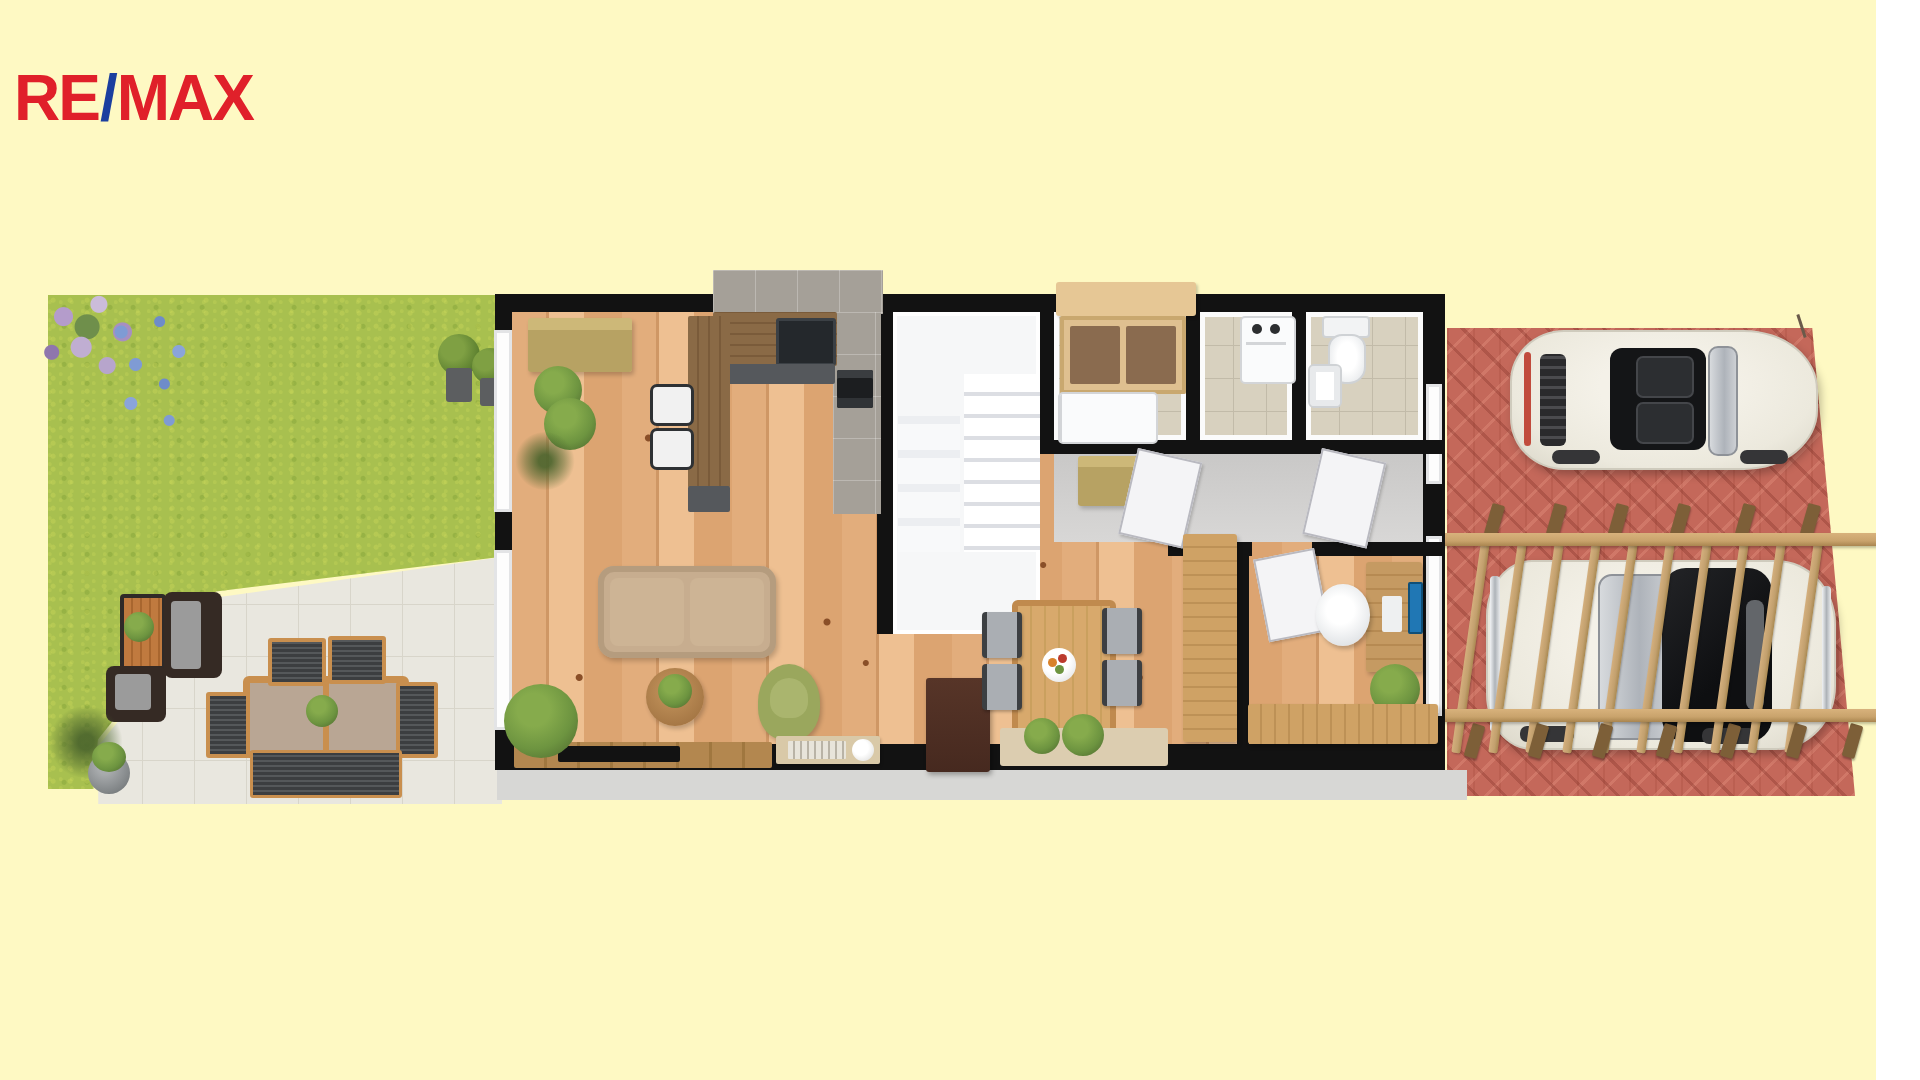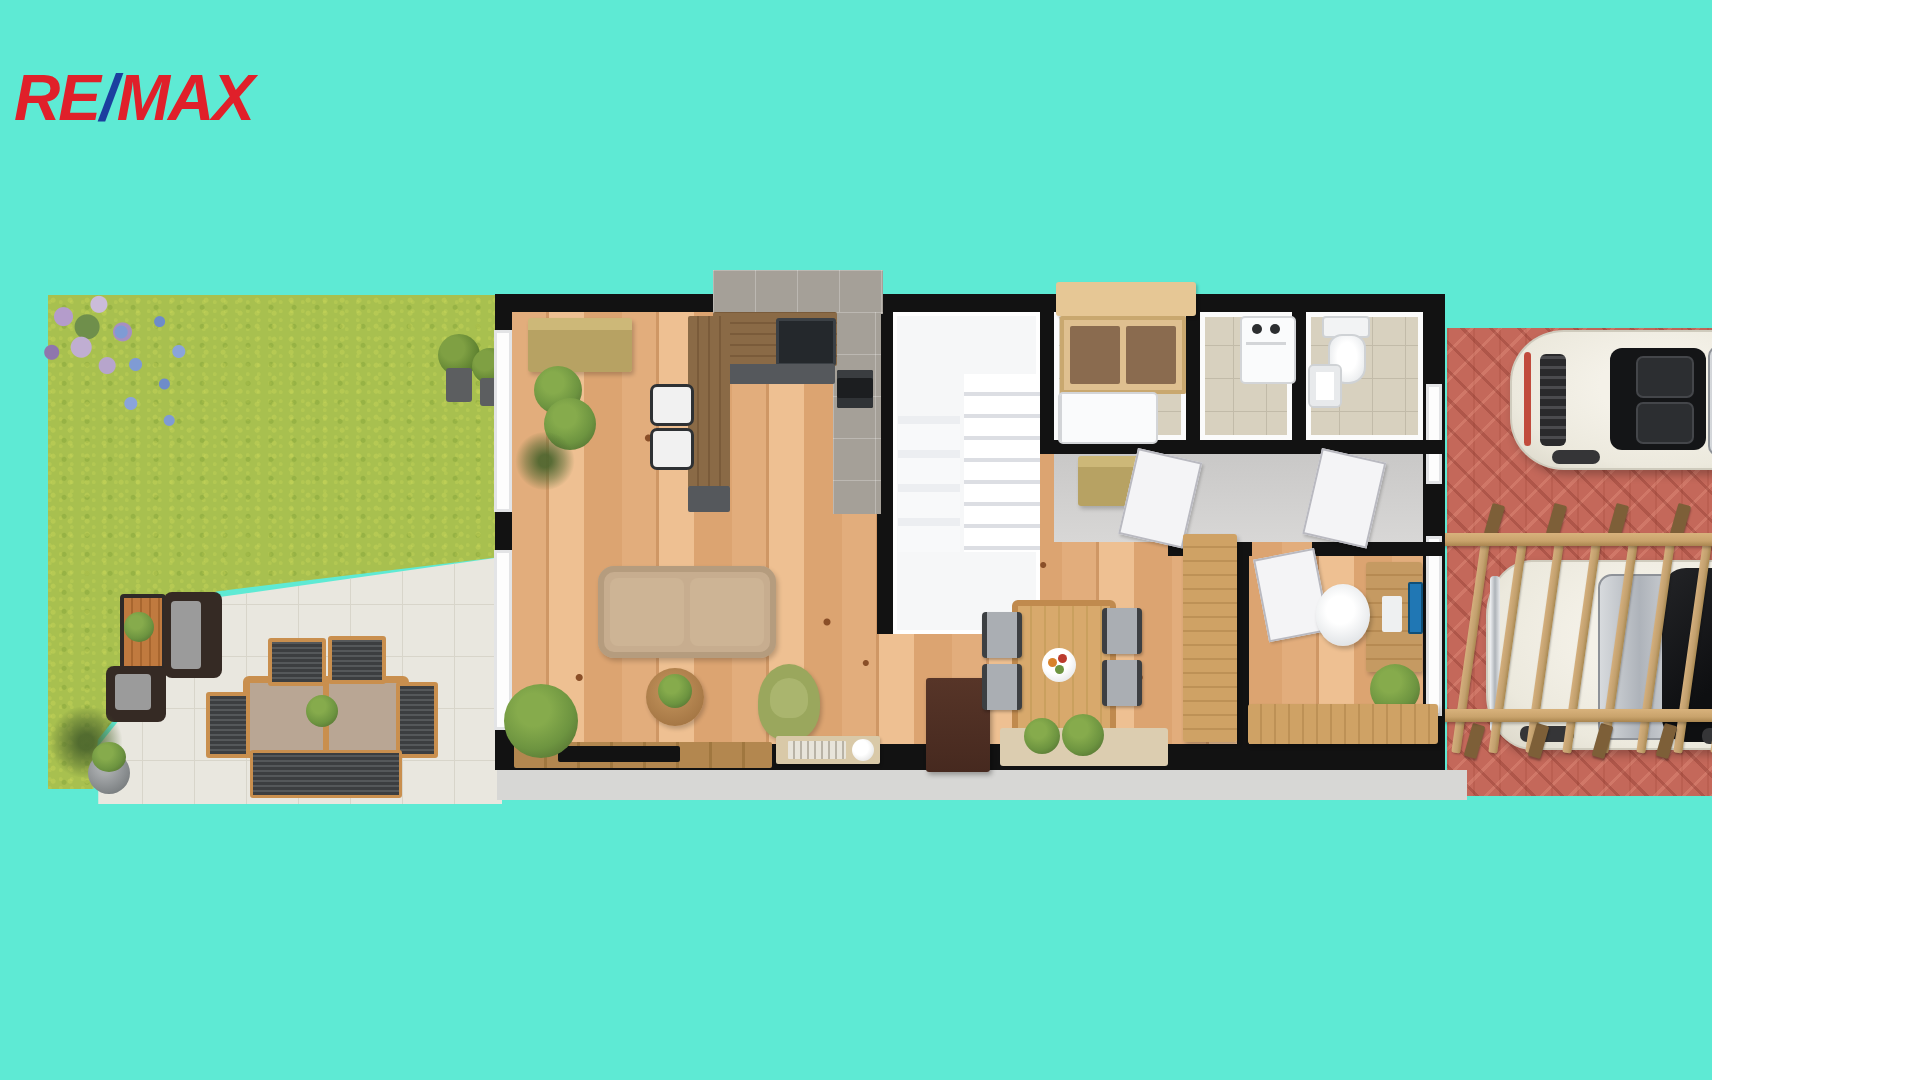--- a/index.html
+++ b/index.html
@@ -1,17 +1,17 @@
 <!DOCTYPE html>
 <html style="--red: #e0202a; --blue: #1b3f9f; --grass: #a8c04f; --patio: #e9e7df; --patioLine: #d8d5ca; --wood: #e2ad7c; --wood2: #dca471; --woodDark: #cf9765; --knot: #8a4f28; --wall: #121212; --whiteRoom: #f6f7f8; --tileBeige: #d8d1bf; --tileLine: #c2bba9; --grayTile: #a5a098; --counterWood: #8a6a46; --cabinetDark: #55585c; --oliveWood: #b7a263; --plinth: #d7d7d5; --sofaBeige: #c7ad8f; --greenChair: #9aa75d; --brownCab: #46291f; --rug: #dccdb0; --woodFurn: #cfa265; --deskWood: #c59a62; --screenBlue: #2077b4; --brick: #c4685a; --pergola: #c9a36c; --post: #7d5f38; --rafter: #c2a06e; --carBody: #ece9dd; --chromeGray: #c3c6ca; --teak: #c98f4e; --ttop: #b9a694; --plant: #6d9440; --plantDark: #49632c; --doorWhite: #f4f4f6;"><head>
 <meta charset="utf-8">
 <style>
   html,body{margin:0;padding:0;background:#fff;}
-  .stage{position:relative;width:1712px;height:1080px;background:#5eead4;overflow:hidden;
-         font-family:"Liberation Sans",sans-serif;font-style:italic;}
+  .stage{position:relative;width:1876px;height:1080px;background:#fef9c3;overflow:hidden;
+         font-family:"Liberation Sans",sans-serif;}
   .abs{position:absolute;}
 
   
   .logo{position:absolute;left:14px;top:66px;font-size:64px;font-weight:bold;
         letter-spacing:-2px;line-height:1;}
   .logo .red{color:var(--red);}
   .logo .slash{color:var(--blue);font-weight:bold;padding:0 1px;}
 
   
   .grass{background:

